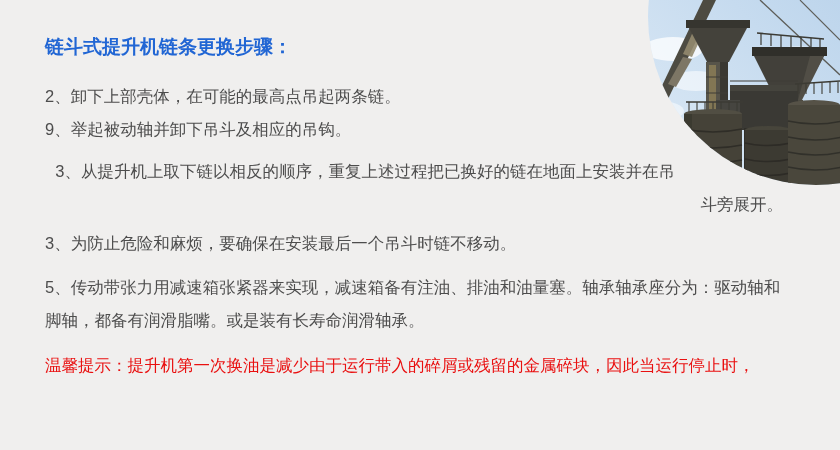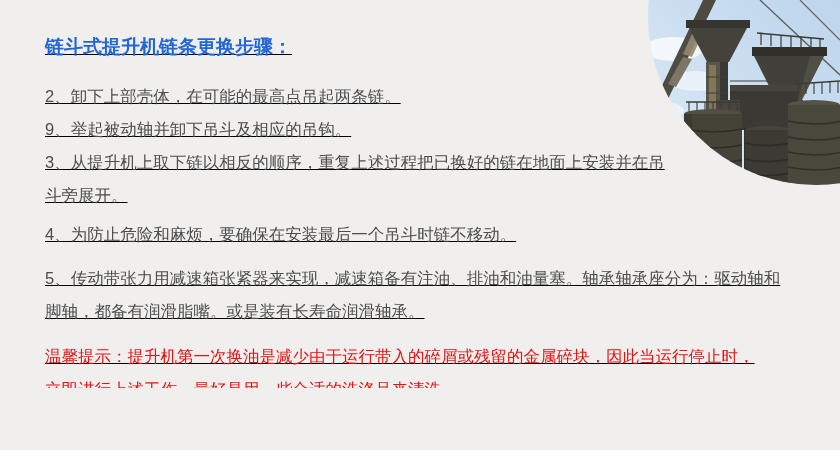--- a/index.html
+++ b/index.html
@@ -2,21 +2,21 @@
 <html style="--page-bg: #f0efee; --title-blue: #2166d4; --body-text: #4d4d4d; --tip-red: #e91010; --photo-sky-top: #a8c6e4; --photo-sky-bottom: #ddeaf6; --photo-structure: #403e38;"><head>
 <meta charset="utf-8">
 <style>
   html,body{margin:0;padding:0;}
   body{
     width:840px;height:450px;
     font-family:"Liberation Sans","DejaVu Sans",sans-serif;
     background:var(--page-bg,#f0efee);
     overflow:hidden;
   }
-  .page{position:relative;width:840px;height:388px;background:var(--page-bg,#f0efee);overflow:hidden;text-decoration:underline;}
+  .page{position:relative;width:840px;height:388px;background:var(--page-bg,#f0efee);overflow:hidden;}
 
   
   .photo-circle{
     position:absolute;left:648px;top:-151px;width:336px;height:336px;
     border-radius:50%;overflow:hidden;z-index:1;
   }
   .photo-circle svg{display:block;width:336px;height:336px;}
 
   .content{
     position:relative;z-index:2;
@@ -25,21 +25,21 @@
     font-size:16.5px;
     letter-spacing:0;
   }
   .float-spacer{float:right;width:108px;height:130px;}
   .title{
     font-size:19px;font-weight:bold;line-height:28px;
     color:var(--title-blue,#2166d4);
     margin:0 0 19px 0;
   }
   p.step{margin:0;line-height:33px;}
-  p.step.s3{margin-top:0;}
+  p.step.s3{margin-top:9px;text-align:right;}
   p.step.s4{margin-top:6px;}
   p.step.s5{margin-top:11px;}
   p.tip{
     margin:12px 15px 0 0;line-height:33px;
     color:var(--tip-red,#e91010);
   }
 </style>
 </head>
 <body>
 
@@ -127,19 +127,19 @@
   </div>
 
   <div class="content">
     <div class="float-spacer"></div>
 
     <h2 class="title">链斗式提升机链条更换步骤：</h2>
 
     <p class="step s1">2、卸下上部壳体，在可能的最高点吊起两条链。</p>
     <p class="step s2">9、举起被动轴并卸下吊斗及相应的吊钩。</p>
     <p class="step s3">3、从提升机上取下链以相反的顺序，重复上述过程把已换好的链在地面上安装并在吊斗旁展开。</p>
-    <p class="step s4">4、为防止危险和麻烦，要确保在安装最后一个吊斗时链不移动。</p>
+    <p class="step s4">3、为防止危险和麻烦，要确保在安装最后一个吊斗时链不移动。</p>
     <p class="step s5">5、传动带张力用减速箱张紧器来实现，减速箱备有注油、排油和油量塞。轴承轴承座分为：驱动轴和脚轴，都备有润滑脂嘴。或是装有长寿命润滑轴承。</p>
 
     <p class="tip">温馨提示：提升机第一次换油是减少由于运行带入的碎屑或残留的金属碎块，因此当运行停止时，立即进行上述工作，最好是用一些合适的洗涤品来清洗。</p>
   </div>
 
 </div>
 
 </body></html>

